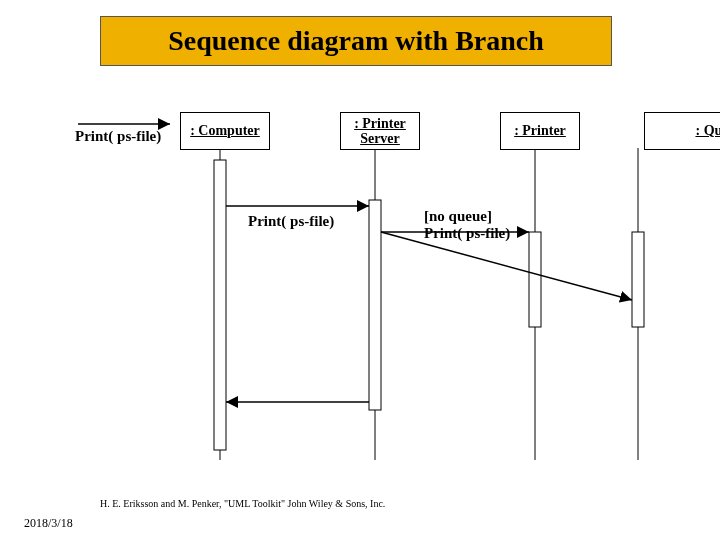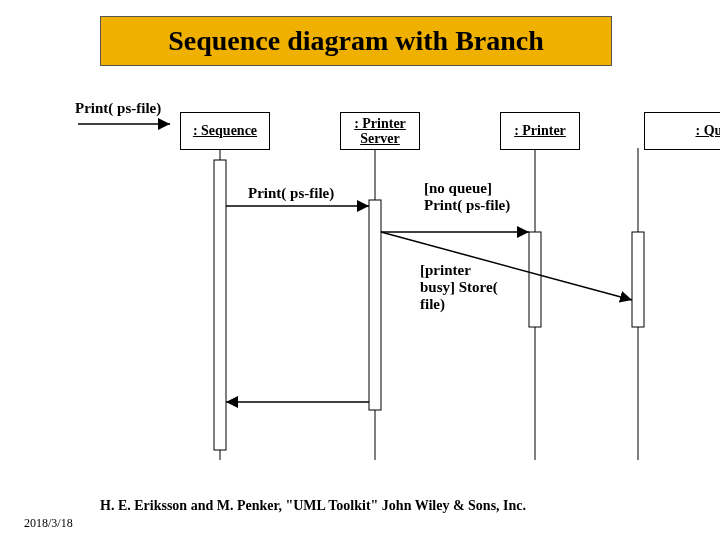--- a/index.html
+++ b/index.html
@@ -7,22 +7,22 @@
   .title-band{
     position:absolute;left:100px;top:16px;width:510px;height:48px;
     background:#f0b000;border:1px solid #555;display:flex;align-items:center;justify-content:center;
   }
   .title-text{font-size:28px;font-weight:bold;color:#000;}
   .obj{
     position:absolute;height:36px;border:1px solid #000;display:flex;align-items:center;justify-content:center;
     background:#fff;padding:0 4px;font-size:14px;font-weight:bold;text-decoration:underline;text-align:center;
     line-height:1.1;
   }
-  .msg{position:absolute;font-size:15px;font-weight:bold;color:#000;}
-  .citation{position:absolute;left:100px;top:498px;font-size:14px;font-weight:bold;}
+  .msg{position:absolute;font-size:15px;font-weight:bold;color:#000;margin-top:28px;}
+  .citation{position:absolute;left:100px;top:498px;font-size:10px;font-weight:normal;}
   .date{position:absolute;left:24px;top:516px;font-size:12px;}
   .diagram{position:absolute;left:0;top:0;width:720px;height:540px;}
 </style>
 </head>
 <body>
 
 <div class="slide">
 
   <div class="title-band">
     <div class="title-text">Sequence diagram with Branch</div>
@@ -50,29 +50,26 @@
     <line x1="226" y1="206" x2="369" y2="206" stroke="#000" stroke-width="1.5" marker-end="url(#arrow)"></line>
 
     <line x1="381" y1="232" x2="529" y2="232" stroke="#000" stroke-width="1.5" marker-end="url(#arrow)"></line>
     <line x1="381" y1="232" x2="632" y2="300" stroke="#000" stroke-width="1.5" marker-end="url(#arrow)"></line>
 
     <line x1="369" y1="402" x2="226" y2="402" stroke="#000" stroke-width="1.5" marker-end="url(#arrow)"></line>
   </svg>
 
   <div class="msg" style="left:75px;top:100px;">Print( ps-file)</div>
 
-  <div class="obj" style="left:180px;top:112px;width:80px;">: Sequence</div>
+  <div class="obj" style="left:180px;top:112px;width:80px;">: Computer</div>
   <div class="obj" style="left:340px;top:112px;width:70px;white-space:pre-line;">: Printer
 Server</div>
   <div class="obj" style="left:500px;top:112px;width:70px;">: Printer</div>
   <div class="obj" style="left:644px;top:112px;width:60px;padding-left:44px;">: Queue</div>
 
   <div class="msg" style="left:248px;top:185px;">Print( ps-file)</div>
   <div class="msg" style="left:424px;top:180px;white-space:pre-line;">[no queue]
 Print( ps-file)</div>
-  <div class="msg" style="left:420px;top:262px;white-space:pre-line;">[printer
-busy] Store(
-file)</div>
 
   <div class="citation">H. E. Eriksson and M. Penker, "UML Toolkit" John Wiley &amp; Sons, Inc.</div>
   <div class="date">2018/3/18</div>
 
 </div>
 
 </body></html>

